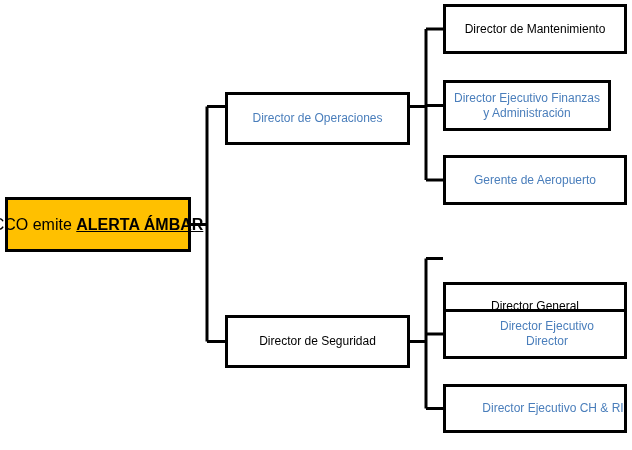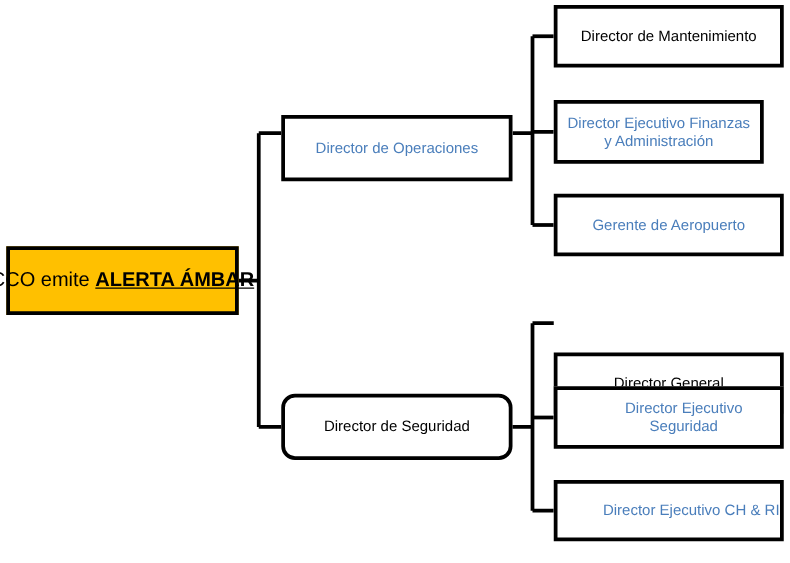--- a/index.html
+++ b/index.html
@@ -34,21 +34,21 @@
   .blue{color:var(--blue);}
   .root{
     background:var(--amber);
     font-size:16px;
   }
   .root .reg{margin-right:0.28em;}
   .root b{font-weight:bold;text-decoration:underline;}
   
   .n-root      {left:5px;  top:197px; width:186px; height:55px;}
   .n-operaciones{left:225px;top:92px;  width:185px; height:53px;}
-  .n-seguridad {left:225px; top:315px; width:185px; height:53px;border-radius:11px;}
+  .n-seguridad {left:225px; top:315px; width:185px; height:53px;}
   .n-mantenimiento{left:443px;top:4px;   width:184px; height:50px;}
   .n-finanzas  {left:443px; top:80px;  width:168px; height:51px;}
   .n-aeropuerto{left:443px; top:155px; width:184px; height:50px;}
   .n-general   {left:443px; top:234px; width:184px; height:49px;margin-top:48px;}
   .n-comercial {left:443px; top:309px; width:184px; height:50px;padding-left:24px;}
   .n-chri      {left:443px; top:384px; width:184px; height:49px;padding-left:36px;}
 </style>
 </head>
 <body>
 
@@ -100,20 +100,20 @@
   <div class="box n-aeropuerto">
     <span class="ln blue">Gerente de Aeropuerto</span>
   </div>
 
   <div class="box n-general">
     <span class="ln">Director General</span>
   </div>
 
   <div class="box n-comercial">
     <span class="ln blue">Director Ejecutivo</span>
-    <span class="ln blue">Seguridad</span>
+    <span class="ln blue">Director</span>
   </div>
 
   <div class="box n-chri">
     <span class="ln blue">Director Ejecutivo CH &amp; RI</span>
   </div>
 
 </div>
 
 </body></html>

